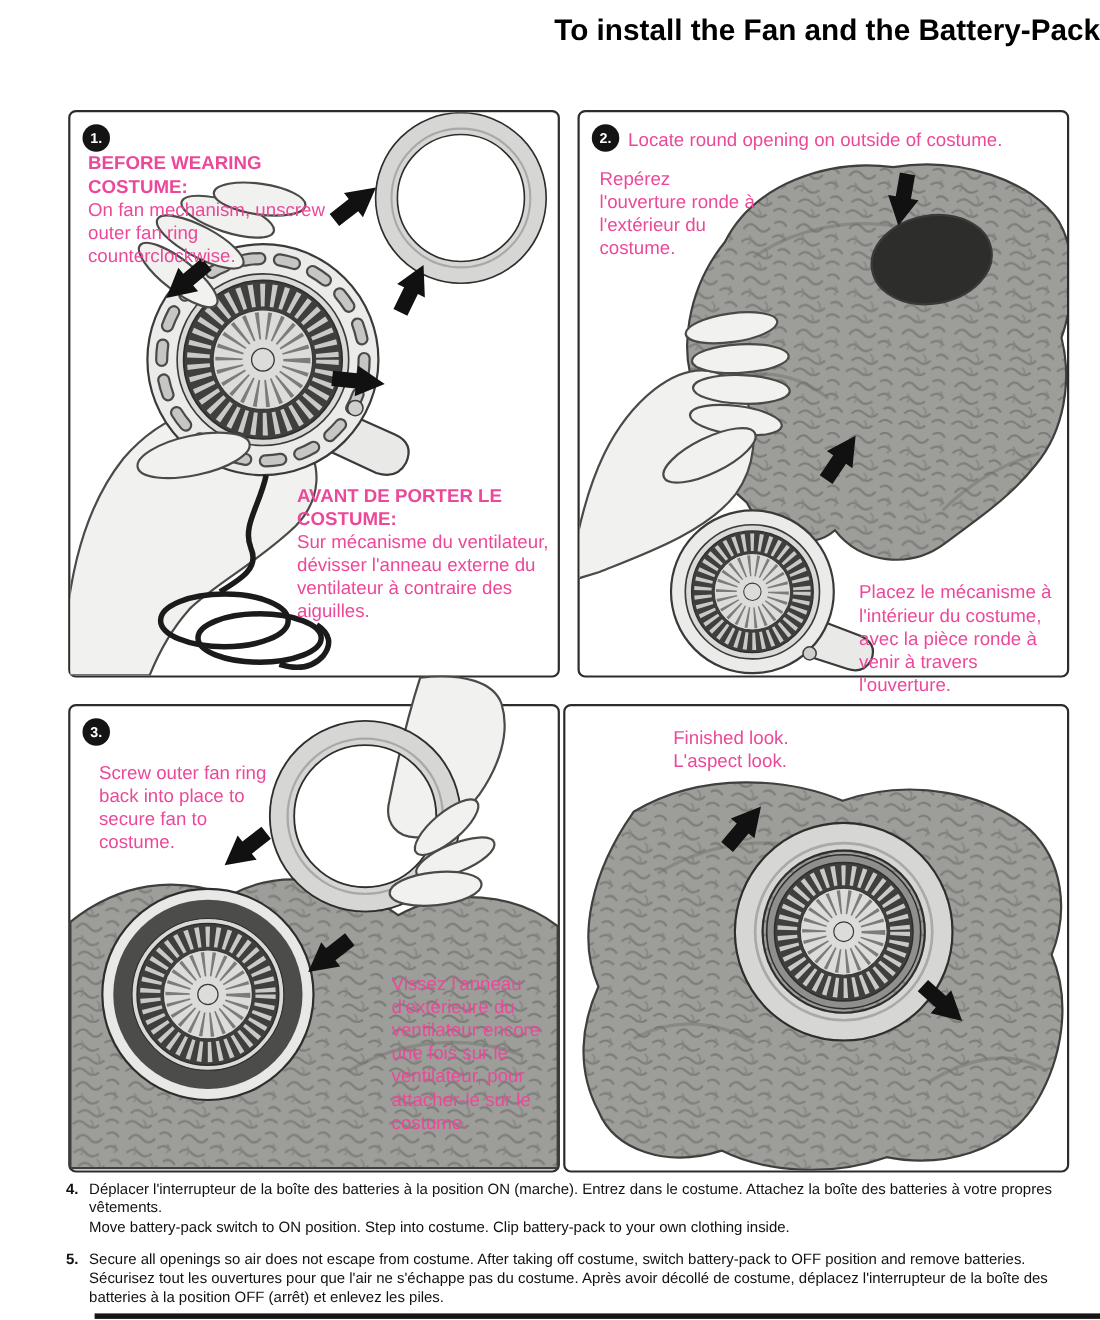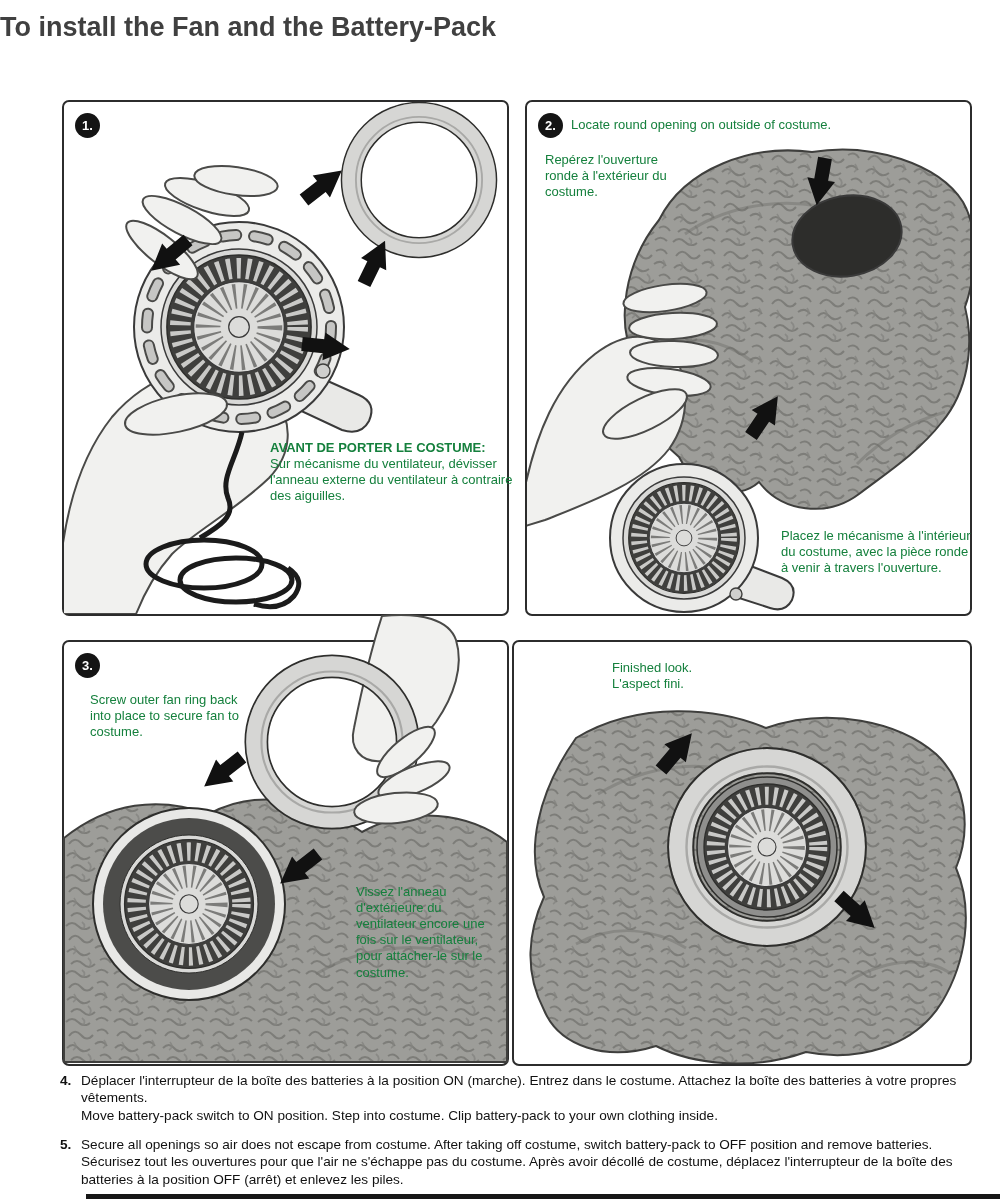--- a/index.html
+++ b/index.html
@@ -1,23 +1,23 @@
 <!DOCTYPE html>
 <html><head>
 <meta charset="utf-8">
 <style>
   html,body{margin:0;padding:0}
   body{font-family:"Liberation Sans",sans-serif;background:#fff;color:#111}
   .page{position:relative;width:1000px;height:1200px;overflow:hidden;background:#fff}
-  .title-line{position:absolute;left:0;width:100%;text-align:left;font-weight:bold;font-size:27px;color:#404040}
+  .title-line{position:absolute;left:0;width:100%;text-align:right;font-weight:bold;font-size:27px;color:#000000}
   .panel{position:absolute;border:2px solid #2c2c2c;border-radius:7px;background:#fff}
   .art{position:absolute;left:0;top:0;width:100%;height:100%}
   .over{overflow:visible}
   .badge{position:absolute;left:11px;top:11px;width:25px;height:25px;border-radius:50%;background:#141414;color:#fff;font-size:13px;font-weight:bold;display:flex;align-items:center;justify-content:center;z-index:6}
-  .txt{position:absolute;font-size:13px;line-height:1.24;z-index:5;color:#15803d}
+  .txt{position:absolute;font-size:17px;line-height:1.24;z-index:5;color:#ec4899}
   .b{font-weight:bold}
   .ctr{text-align:left}
   .step{position:absolute;display:flex;gap:6px;font-size:13.6px;line-height:1.28}
   .num{font-weight:bold;flex:0 0 15px}
   .edge-bar{position:absolute;background:#161616}
 </style>
 </head>
 <body>
 
 <div class="page">
@@ -77,20 +77,24 @@
         <ellipse cx="172" cy="478" rx="56" ry="22"></ellipse>
         <path d="M224 466 q18 12 6 28 q-14 16 -40 8"></path>
       </g>
       <use href="#knobring" transform="translate(355,78) scale(0.76)"></use>
       <use href="#arrow" transform="translate(240,98) rotate(-38)" fill="#111"></use>
       <use href="#arrow" transform="translate(300,182) rotate(-64)" fill="#111"></use>
       <use href="#arrow" transform="translate(124,138) rotate(140)" fill="#111"></use>
       <use href="#arrow" transform="translate(238,242) rotate(6)" fill="#111"></use>
     </svg>
     <div class="badge">1.</div>
+    <div class="txt" style="left:16px;top:36px;width:232px">
+      <div class="b">BEFORE WEARING COSTUME:</div>
+      <div>On fan mechanism, unscrew outer fan ring counterclockwise.</div>
+    </div>
     <div class="txt" style="left:206px;top:338px;width:244px">
       <div class="b">AVANT DE PORTER LE COSTUME:</div>
       <div>Sur mécanisme du ventilateur, dévisser l'anneau externe du ventilateur à contraire des aiguilles.</div>
     </div>
   </section>
 
   <section class="panel" style="left:525px;top:100px;width:443px;height:512px">
     <svg class="art" viewBox="0 0 443 512" xmlns="http://www.w3.org/2000/svg">
       <path fill="url(#fabtex)" stroke="#3f3f3d" stroke-width="2" d="M132 118 C158 66 225 42 285 50 C345 40 412 62 436 100 C452 128 450 170 438 205 C448 245 440 290 415 320 C390 352 358 372 332 392 C300 416 255 410 232 380 C210 400 170 390 152 355 C122 330 100 295 108 258 C88 220 98 160 132 118 Z"></path>
       <path fill="none" stroke="#6e6e6a" stroke-width="3" opacity="0.45" d="M158 132 C195 106 245 96 292 104 M126 248 C162 230 198 238 226 260 M330 362 C358 334 390 318 418 310"></path>
@@ -155,21 +159,21 @@
       <g transform="translate(253,205)">
         <circle r="70" fill="#8f8f8d" stroke="#2e2e2c" stroke-width="1.5"></circle>
         <use href="#grille" transform="scale(0.9)"></use>
         <use href="#knobring" transform="scale(0.97)"></use>
       </g>
       <use href="#arrow" transform="translate(147,128) rotate(-50)" fill="#111"></use>
       <use href="#arrow" transform="translate(325,254) rotate(42)" fill="#111"></use>
     </svg>
     <div class="txt ctr" style="left:98px;top:18px;width:260px">
       <div>Finished look.</div>
-      <div>L'aspect fini.</div>
+      <div>L'aspect look.</div>
     </div>
   </section>
 
   <div class="step" style="left:60px;top:1072px;width:912px">
     <span class="num">4.</span>
     <div>
       <div>Déplacer l'interrupteur de la boîte des batteries à la position ON (marche). Entrez dans le costume. Attachez la boîte des batteries à votre propres vêtements.</div>
       <div>Move battery-pack switch to ON position. Step into costume. Clip battery-pack to your own clothing inside.</div>
     </div>
   </div>

